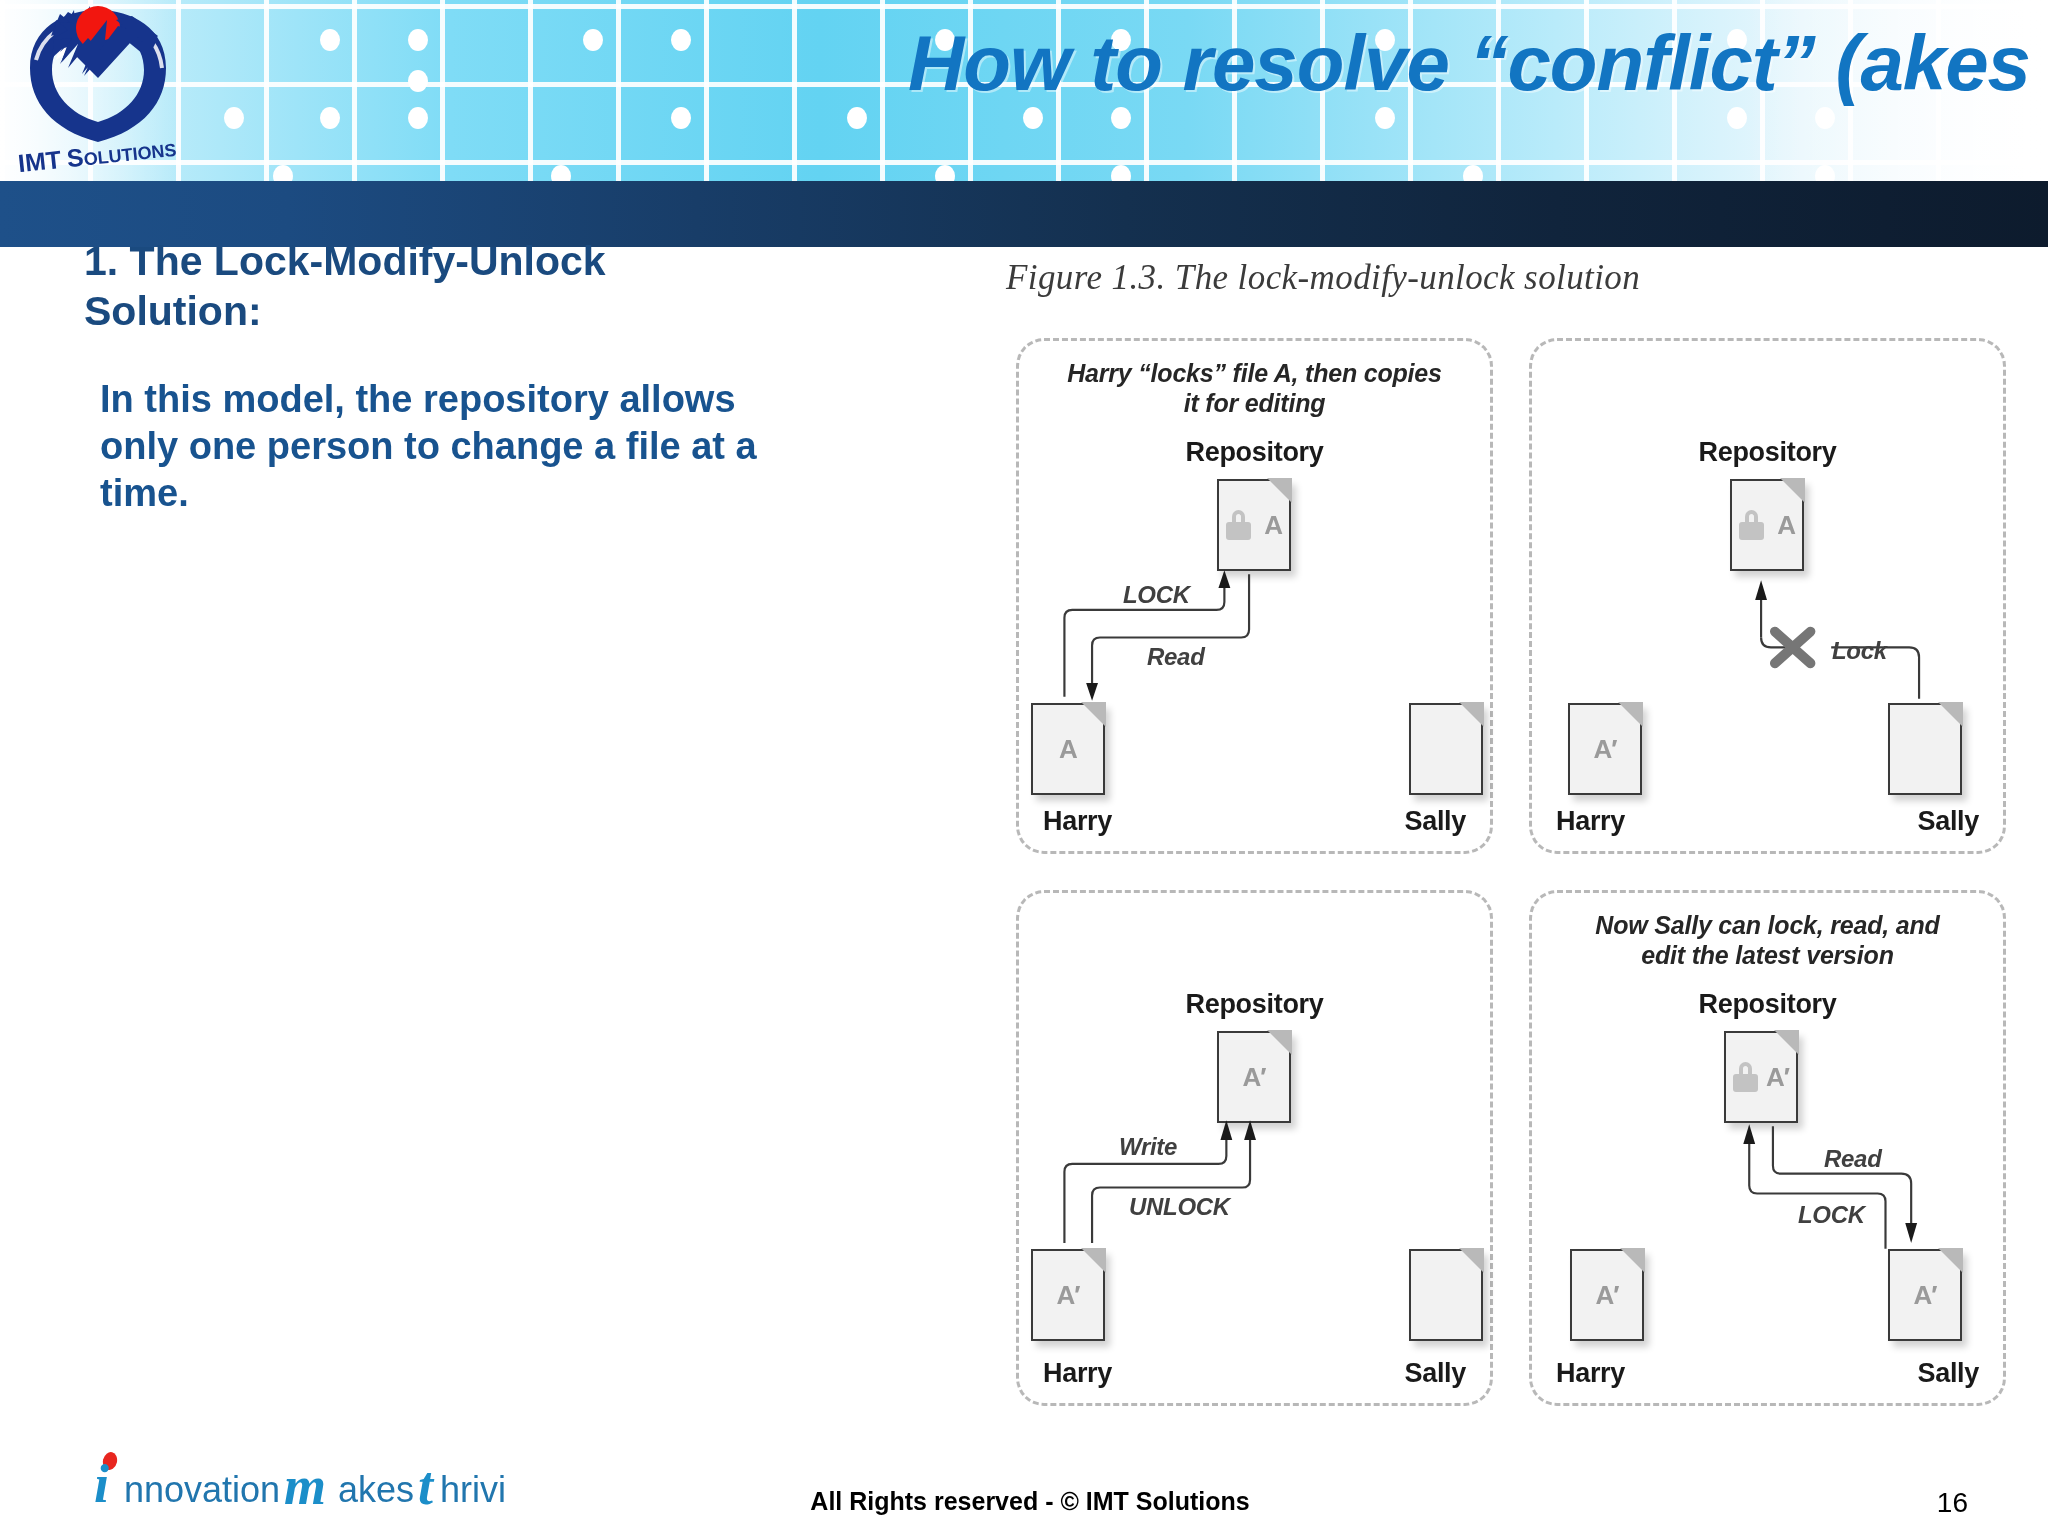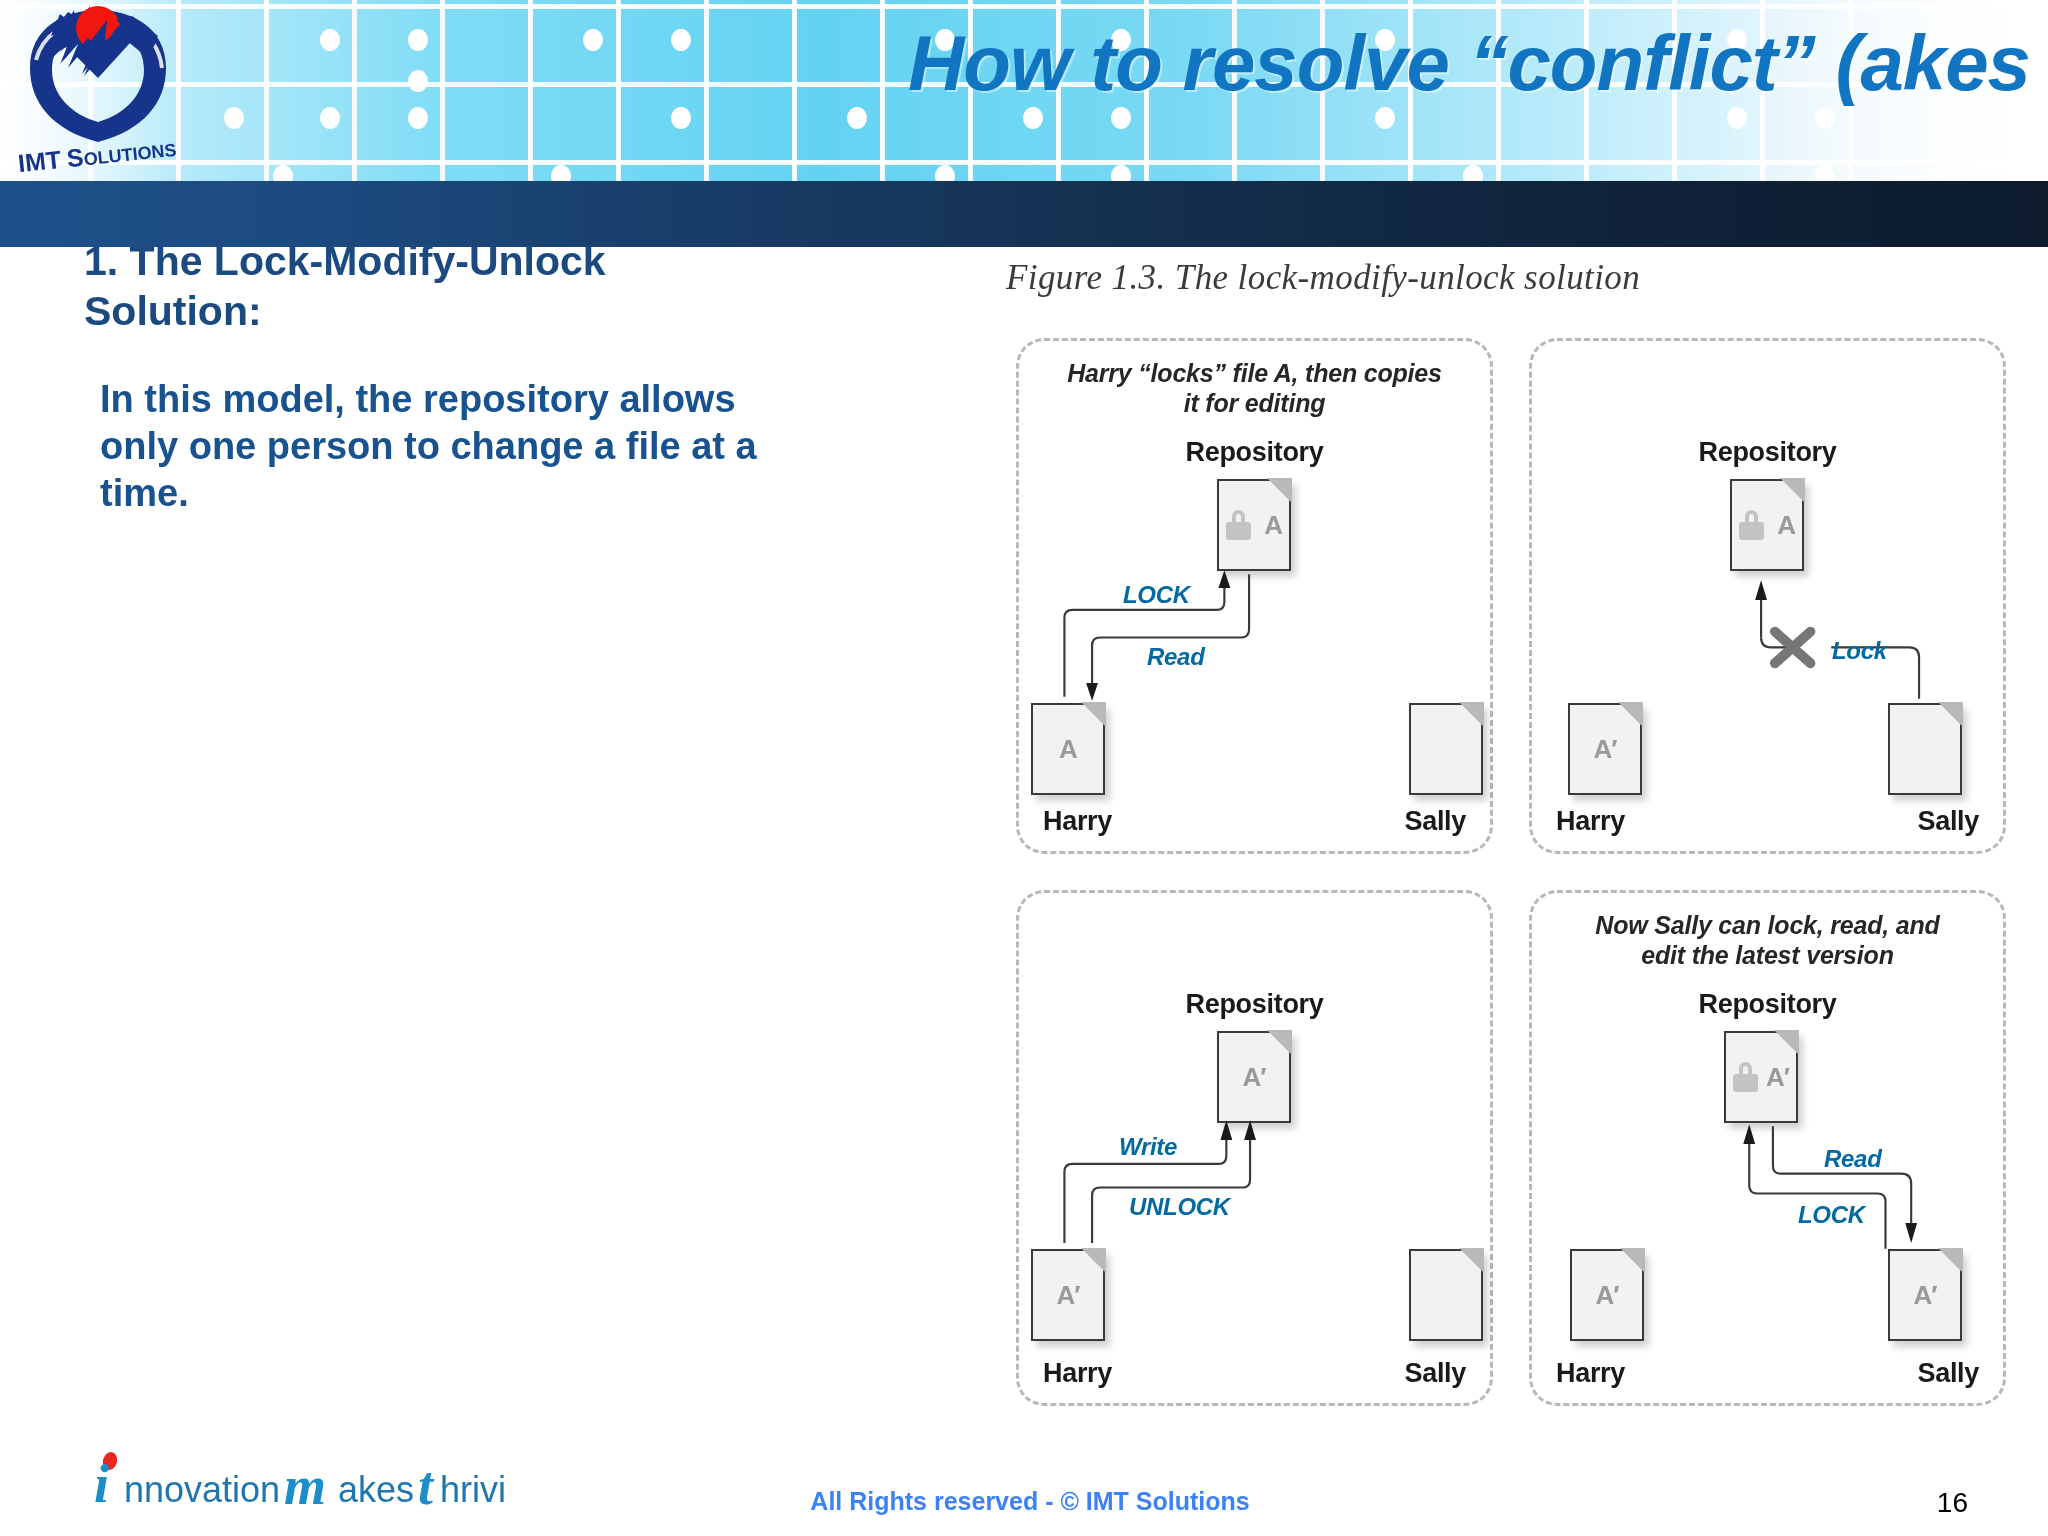--- a/index.html
+++ b/index.html
@@ -112,30 +112,30 @@
     background:#c3c3c3;border-radius:3px;
   }
   .p-name{
     position:absolute;bottom:14px;font-size:27px;font-weight:bold;color:#1a1a1a;
     letter-spacing:-.3px;
   }
   .p-name.harry{left:24px;}
   .p-name.sally{right:24px;}
   .arrowlbl{
     position:absolute;font-family:"Liberation Sans", sans-serif;
-    font-style:italic;font-weight:bold;font-size:24px;color:#0369a1;
+    font-style:italic;font-weight:bold;font-size:24px;color:#404040;
     letter-spacing:-.3px;white-space:nowrap;
   }
   .flowsvg{position:absolute;left:0;top:0;width:100%;height:100%;overflow:visible;}
 
   
   .footer-tag{position:absolute;left:88px;top:1452px;width:420px;height:64px;}
   .footer-copy{
     position:absolute;left:0;right:0;top:1487px;text-align:center;
-    font-size:25px;font-weight:bold;color:#3b82f6;letter-spacing:0px;margin-left:12px;
+    font-size:25px;font-weight:bold;color:#000000;letter-spacing:0px;margin-left:12px;
   }
   .footer-page{
     position:absolute;right:80px;top:1487px;
     font-size:28px;color:#000000;text-align:center;
   }
 </style>
 </head>
 <body>
 
 <div class="slide">

